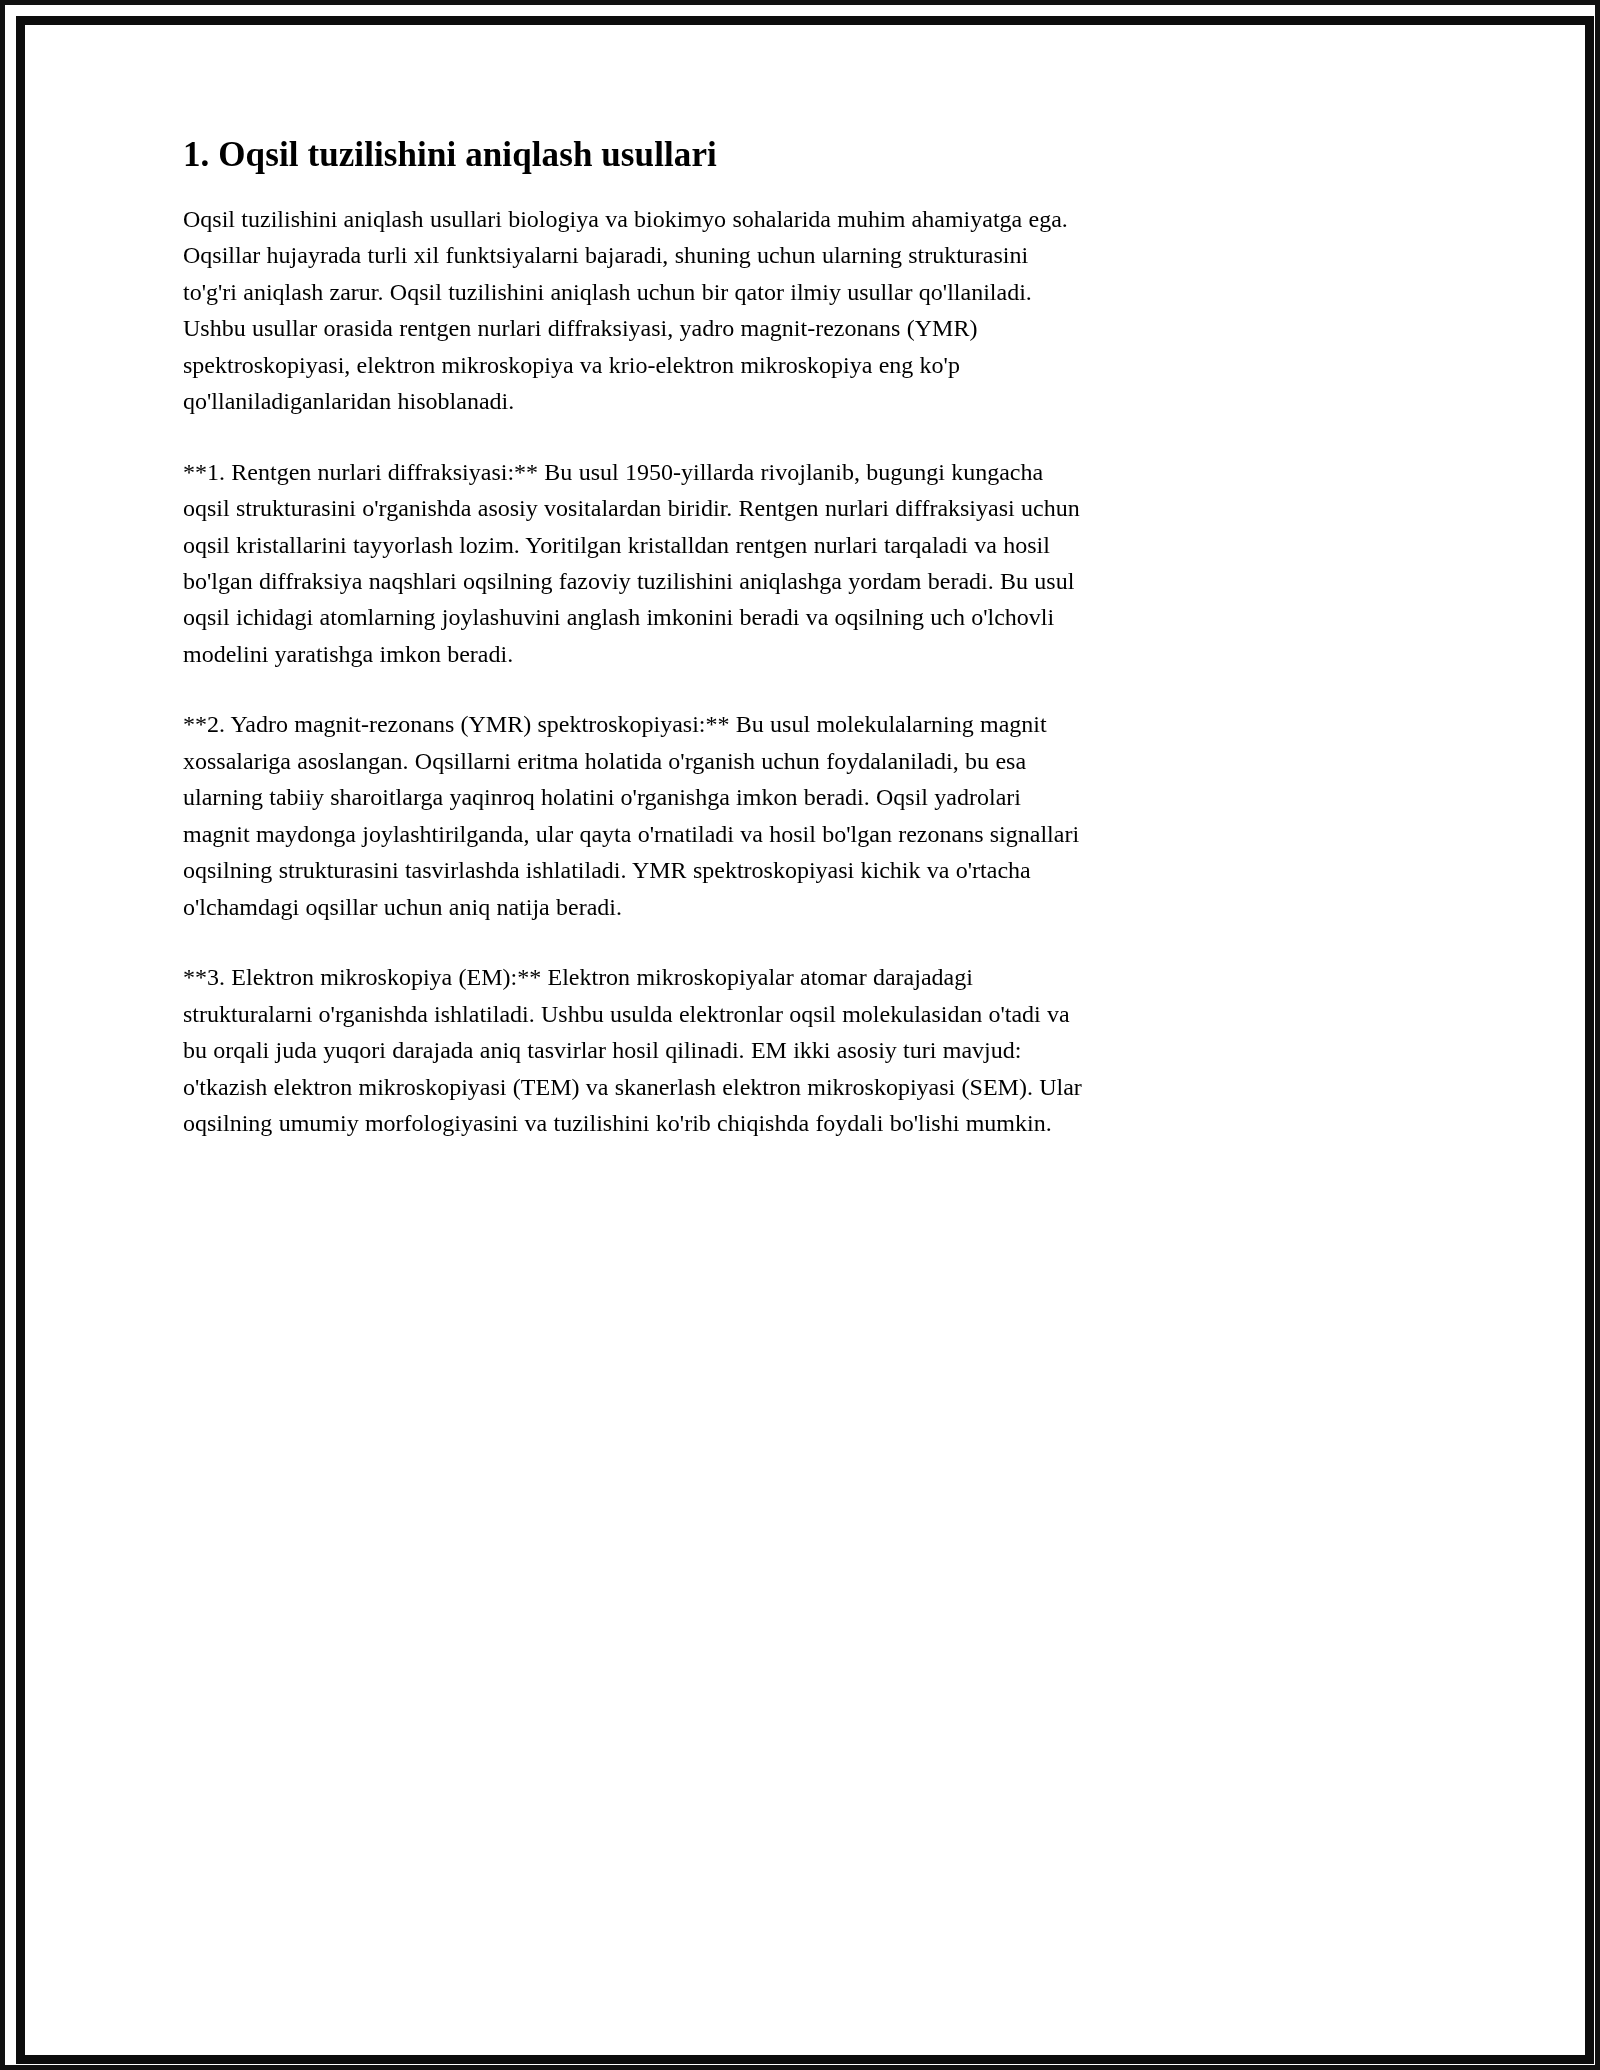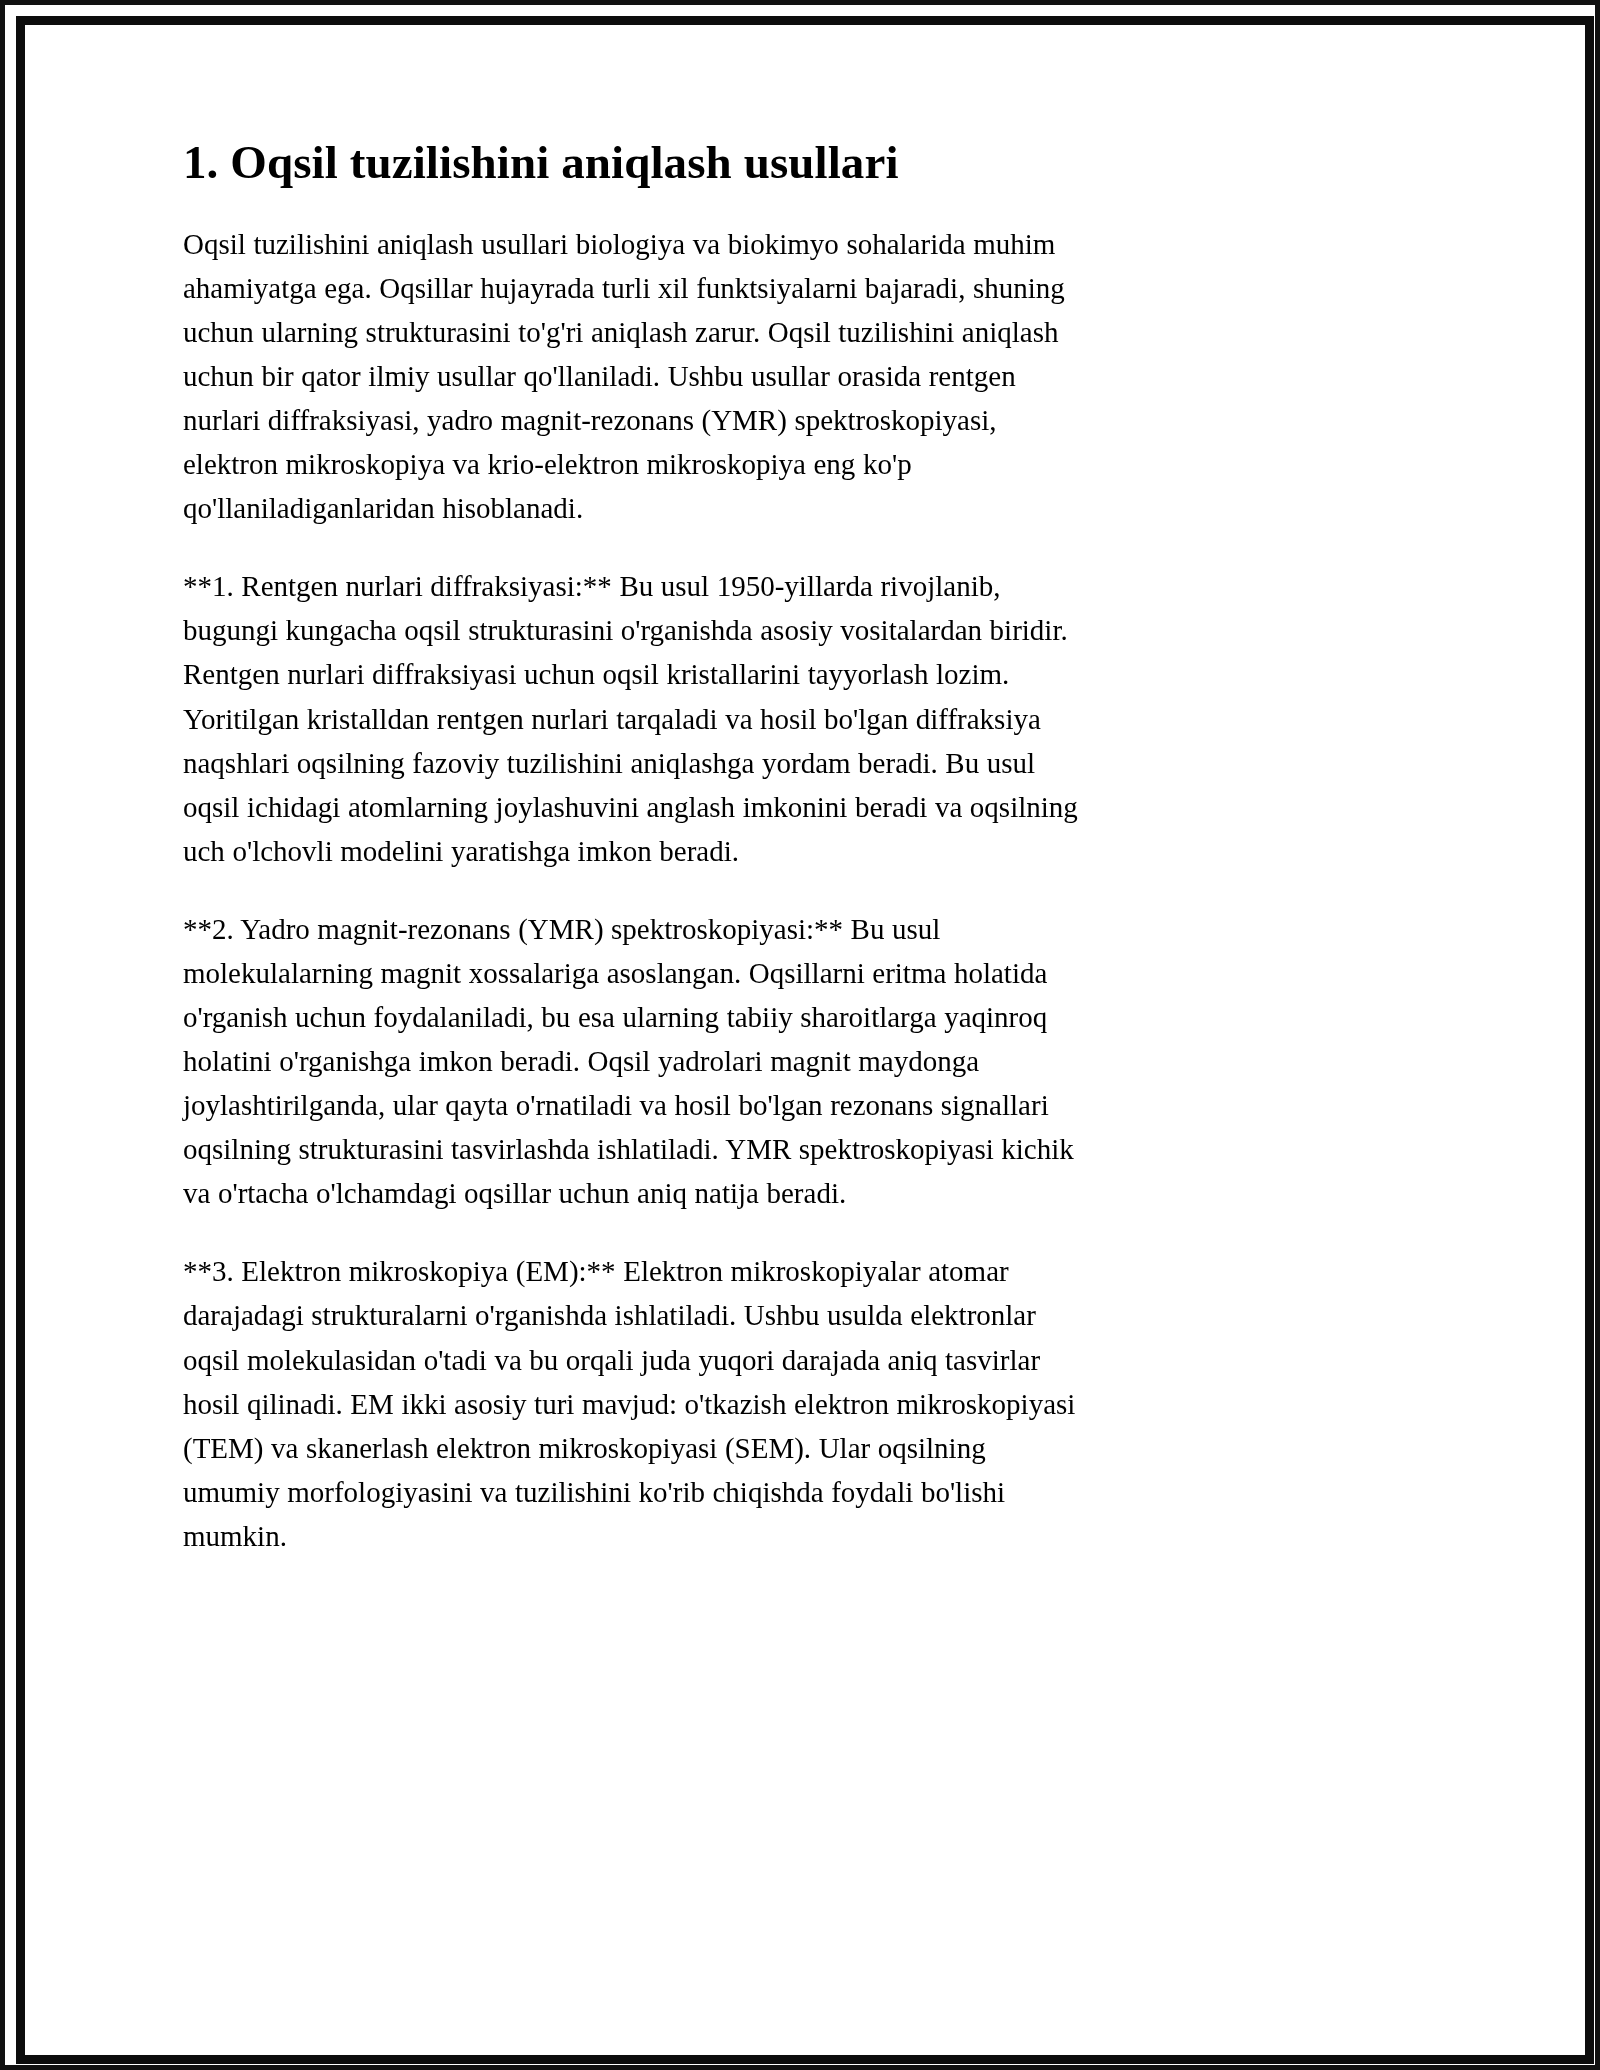--- a/index.html
+++ b/index.html
@@ -61,29 +61,29 @@
 
   .content {
     position: absolute;
     left: 158px;
     top: 108px;
     width: 900px;
     color: #000000;
   }
 
   .doc-heading {
-    font-size: 47px;
+    font-size: 35px;
     font-weight: bold;
     line-height: 1.25;
-    margin: 0 0 30px 0;
+    margin: 0 0 24px 0;
     letter-spacing: 0.1px;
   }
 
   .doc-paragraph {
-    font-size: 29px;
+    font-size: 24px;
     line-height: 1.52;
     margin: 0 0 34px 0;
     text-align: left;
     word-spacing: 0.3px;
   }
 
   .doc-paragraph:last-child {
     margin-bottom: 0;
   }
 </style>

